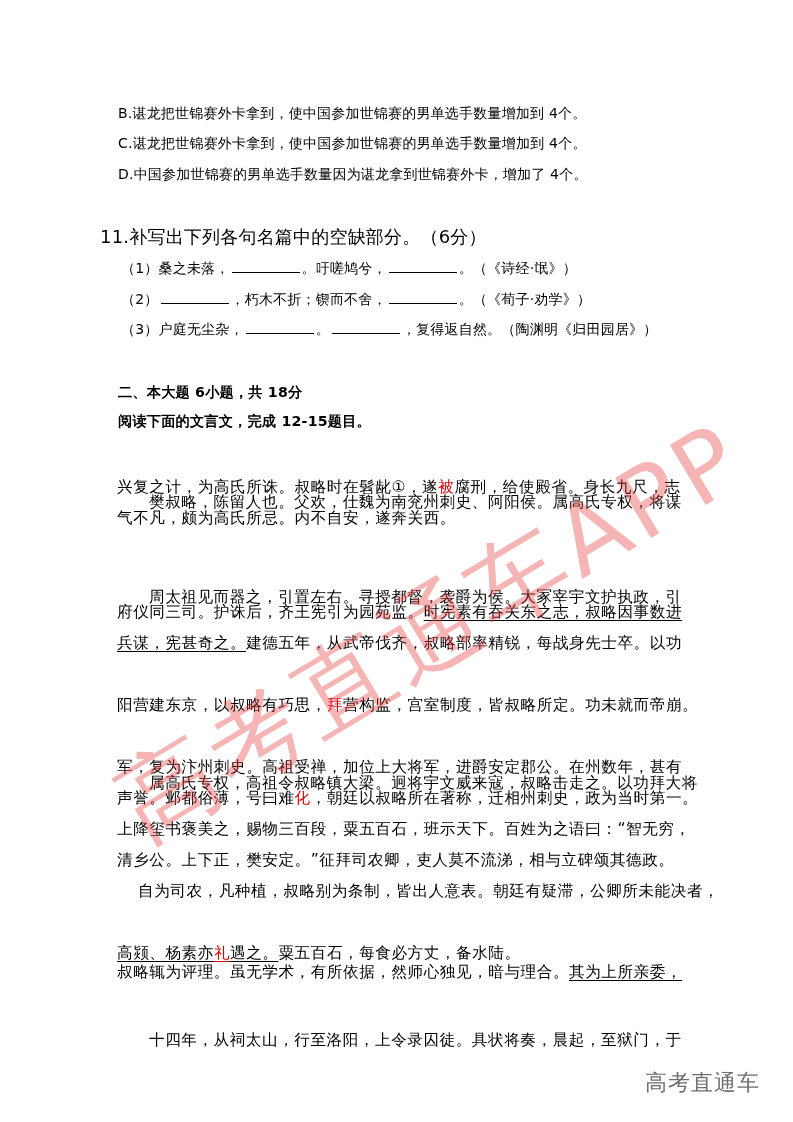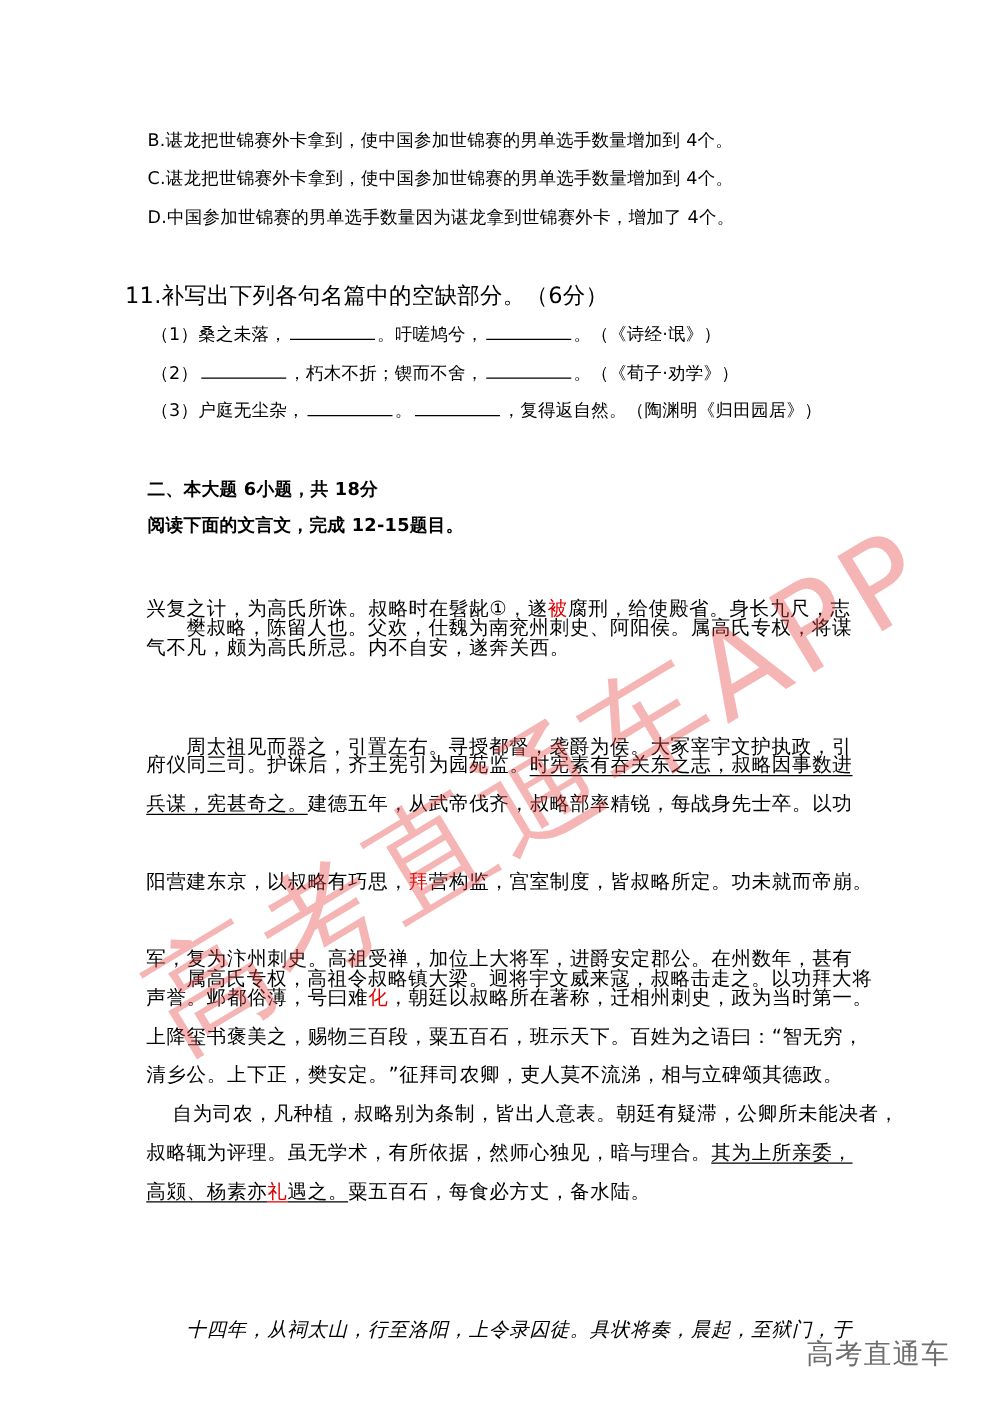--- a/index.html
+++ b/index.html
@@ -72,25 +72,25 @@
   </div>
 
   <div class="line para indent" style="top:726px;">属高氏专权，高祖令叔略镇大梁。迥将宇文威来寇，叔略击走之。以功拜大将</div>
   <div class="line para" style="top:757px;">军，复为汴州刺史。高祖受禅，加位上大将军，进爵安定郡公。在州数年，甚有</div>
   <div class="line para" style="top:788px;">
     <span>声誉。邺都俗薄，号曰难</span><span class="red">化</span><span>，朝廷以叔略所在著称，迁相州刺史，政为当时第一。</span>
   </div>
   <div class="line para" style="top:819px;">上降玺书褒美之，赐物三百段，粟五百石，班示天下。百姓为之语曰：“智无穷，</div>
   <div class="line para" style="top:850px;">清乡公。上下正，樊安定。”征拜司农卿，吏人莫不流涕，相与立碑颂其德政。</div>
   <div class="line para" style="top:881px;margin-left:21px;">自为司农，凡种植，叔略别为条制，皆出人意表。朝廷有疑滞，公卿所未能决者，</div>
-  <div class="line para" style="top:912px;">
+  <div class="line para" style="top:962px;">
     <span>叔略辄为评理。虽无学术，有所依据，然师心独见，暗与理合。</span><span class="ul">其为上所亲委，</span>
   </div>
   <div class="line para last" style="top:943px;">
     <span class="ul">高颎、杨素亦</span><span class="ul red">礼</span><span class="ul">遇之。</span><span>粟五百石，每食必方丈，备水陆。</span>
   </div>
 
-  <div class="line para indent" style="top:1007px;font-style:italic;">十四年，从祠太山，行至洛阳，上令录囚徒。具状将奏，晨起，至狱门，于</div>
+  <div class="line para indent" style="top:983px;">十四年，从祠太山，行至洛阳，上令录囚徒。具状将奏，晨起，至狱门，于</div>
 
   <div class="watermark">高考直通车APP</div>
 
   <div class="footer">高考直通车</div>
 </div>
 
 </body></html>

